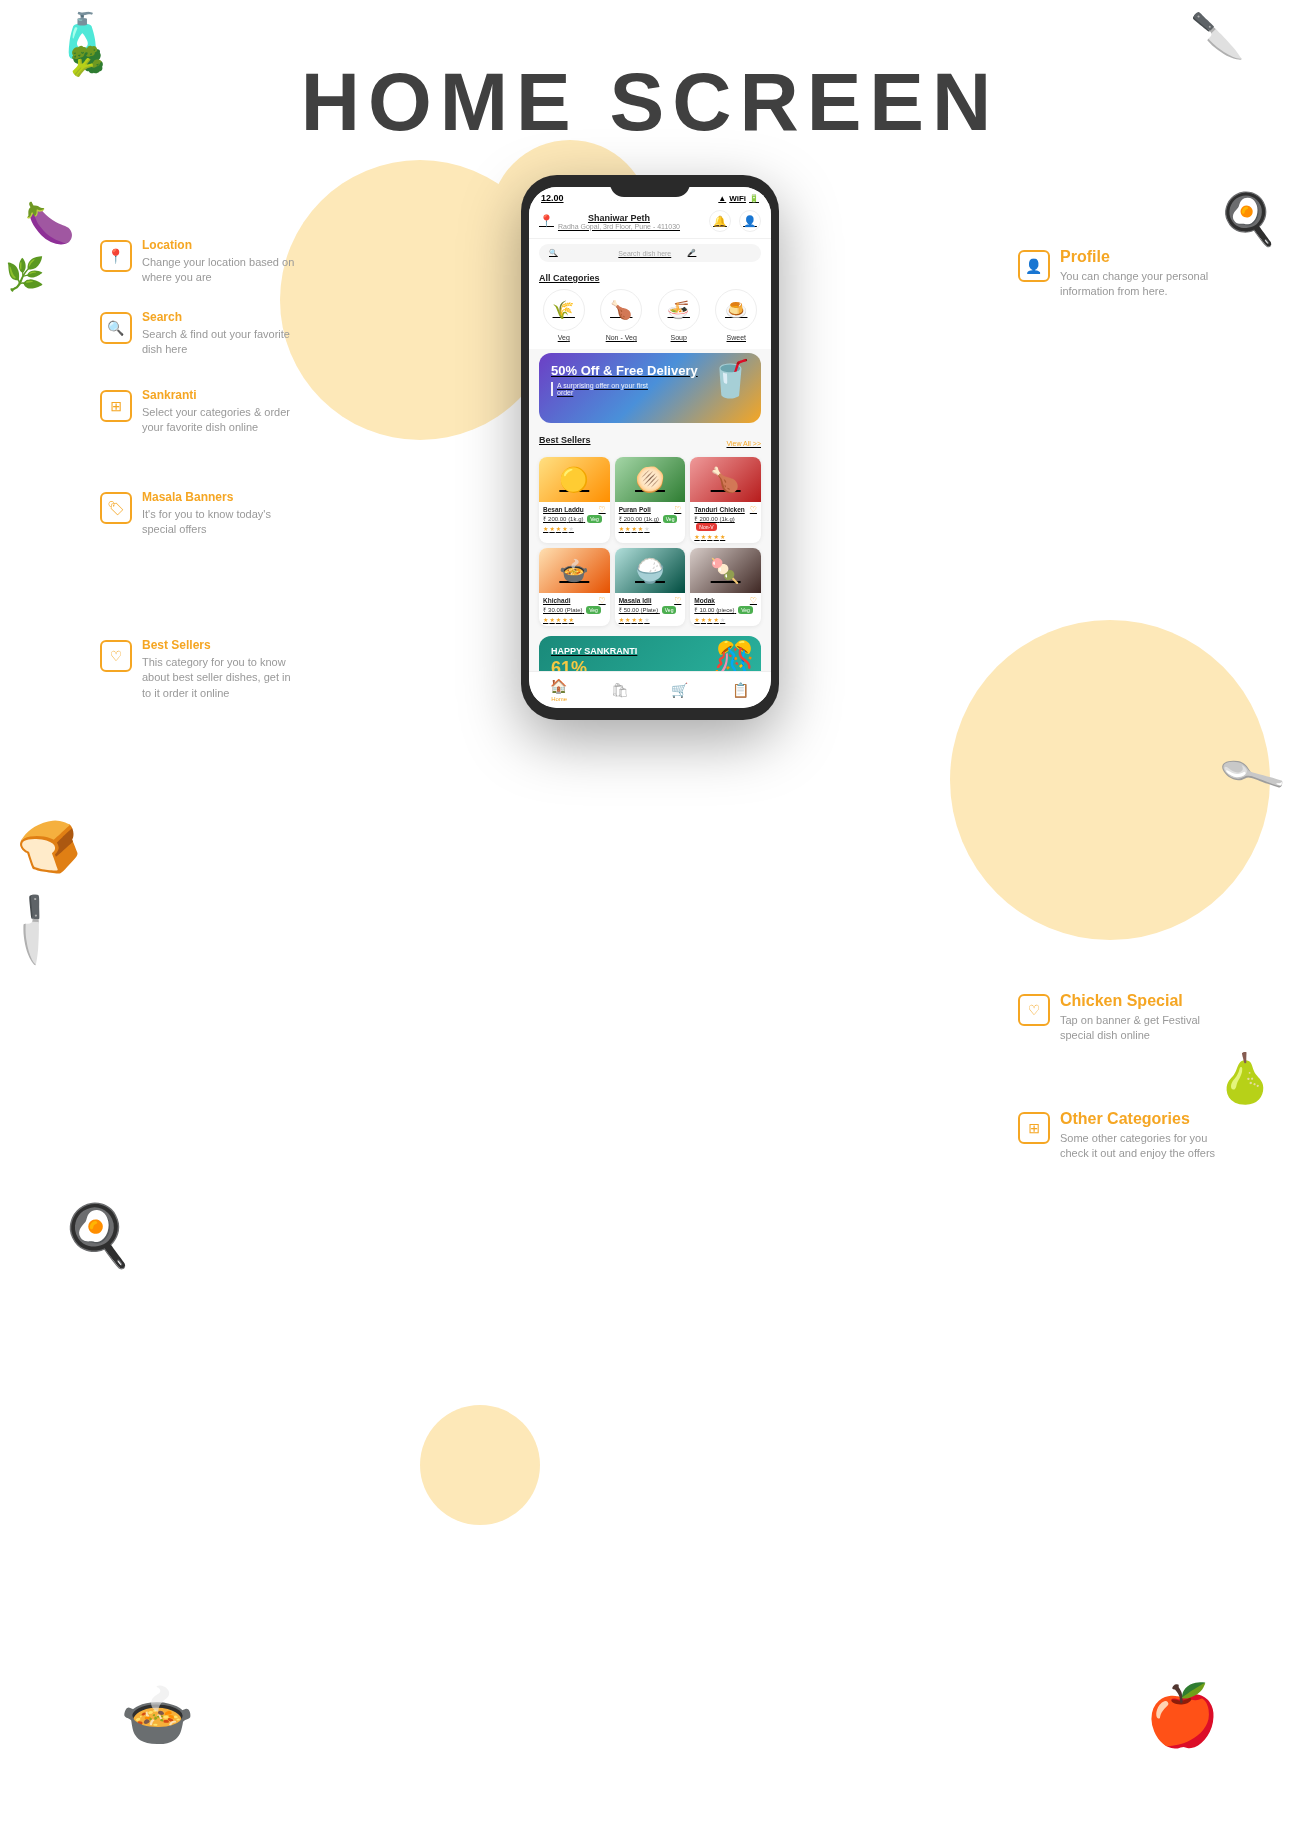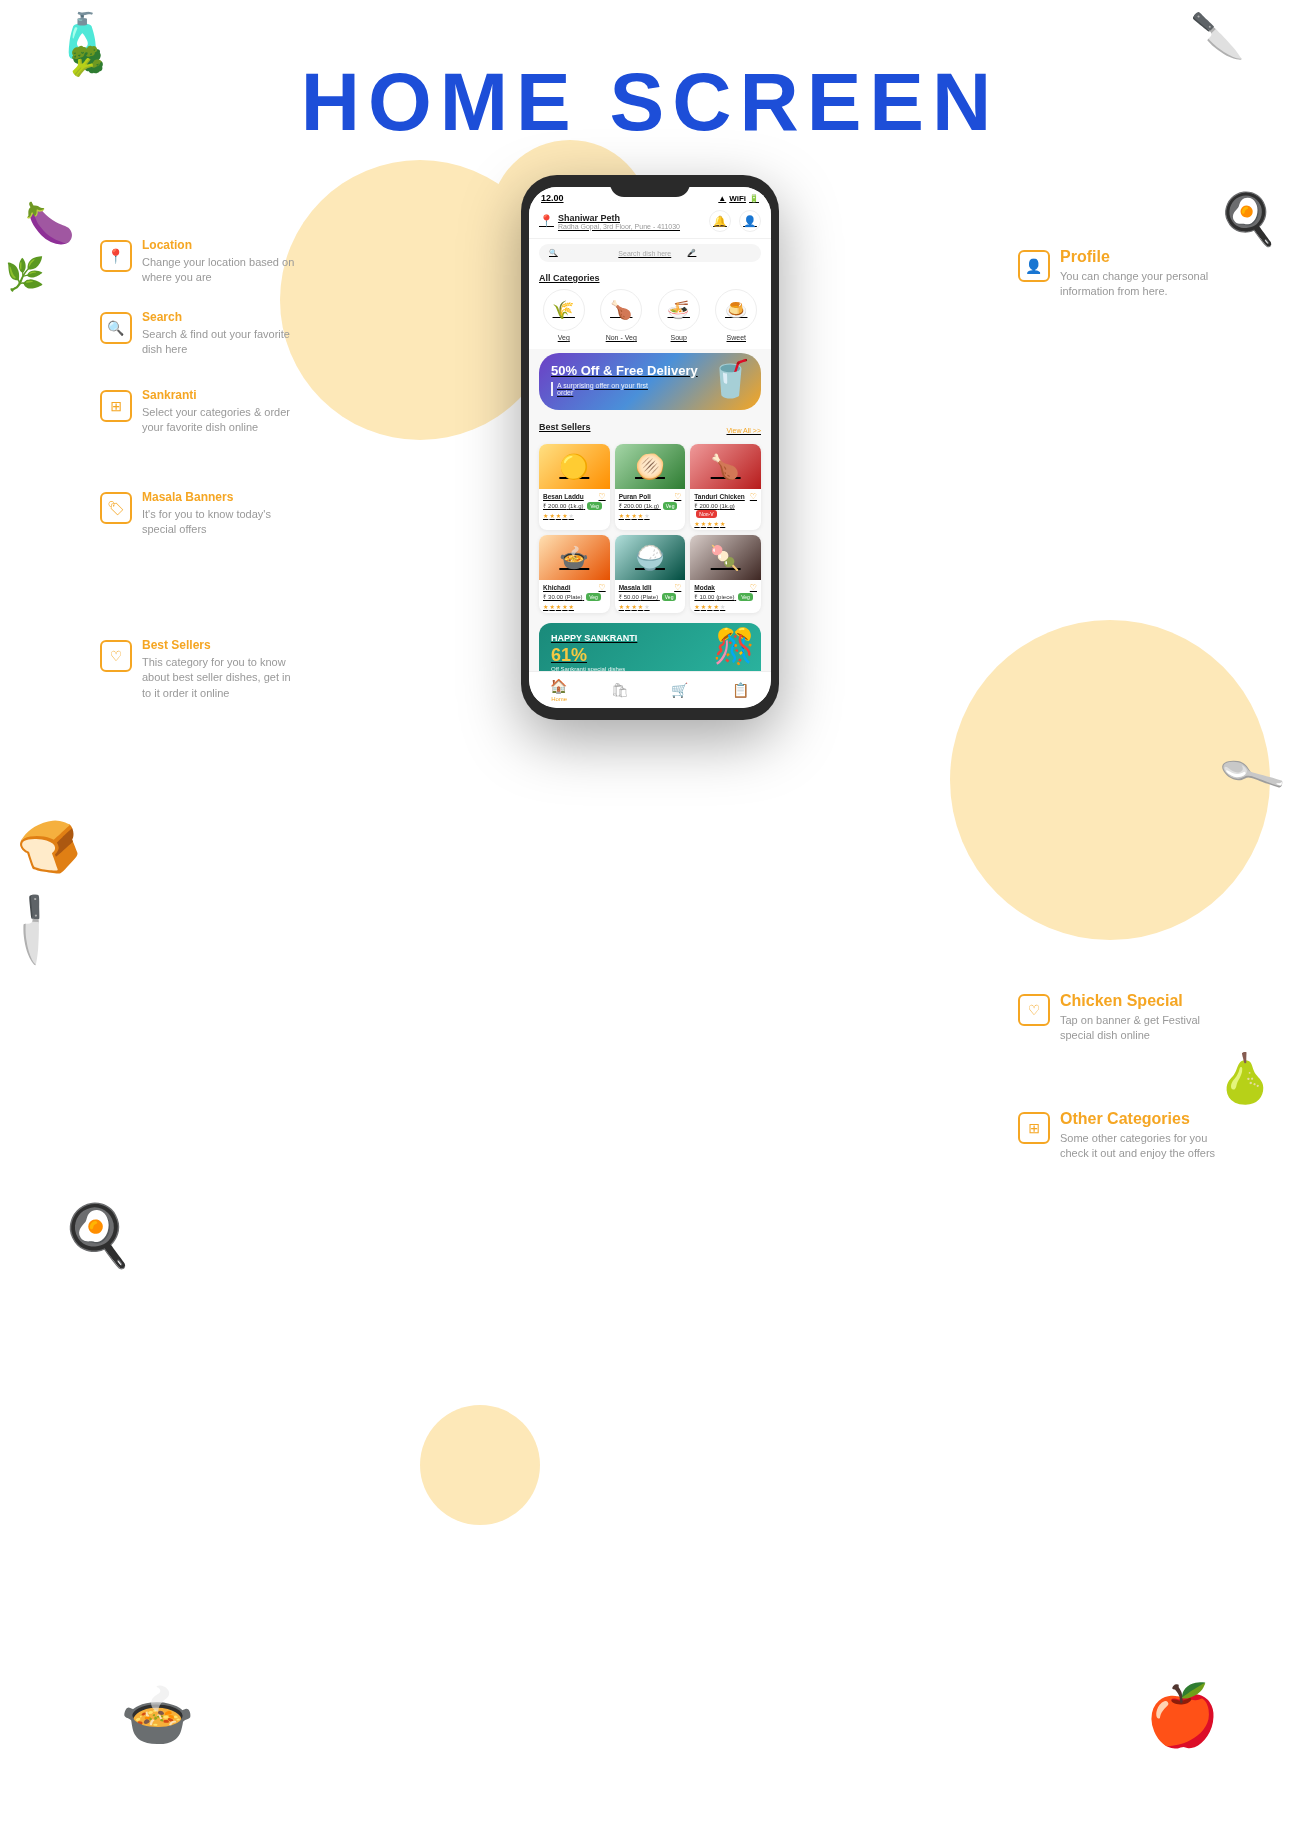--- a/index.html
+++ b/index.html
@@ -47,21 +47,21 @@
     }
 
     
     .page-title {
       position: absolute;
       top: 55px;
       left: 50%;
       transform: translateX(-50%);
       font-size: 82px;
       font-weight: 800;
-      color: #1d4ed8;
+      color: #404040;
       letter-spacing: 8px;
       z-index: 1;
       white-space: nowrap;
     }
 
     
     .annotation {
       position: absolute;
       z-index: 10;
       display: flex;
@@ -161,20 +161,21 @@
       color: #f5a623;
       font-size: 12px;
     }
     .location-text {
       font-size: 8px;
     }
     .location-text .loc-name {
       font-weight: 700;
       font-size: 9px;
       color: #222;
+      text-align: center;
     }
     .location-text .loc-addr {
       color: #999;
       font-size: 7px;
     }
     .header-icons {
       display: flex;
       gap: 8px;
       align-items: center;
     }
@@ -242,26 +243,26 @@
     .category-label {
       font-size: 7px;
       color: #333;
       text-align: center;
     }
 
     
     .offer-banner {
       margin: 4px 10px 6px;
       background: linear-gradient(135deg, #6c3fc5 0%, #4a90d9 50%, #f5a623 100%);
-      border-radius: 20px;
+      border-radius: 12px;
       padding: 10px 12px;
       color: #fff;
       position: relative;
       overflow: hidden;
-      height: 57px;
+      height: 70px;
     }
     .offer-title {
       font-size: 13px;
       font-weight: 800;
       line-height: 1.2;
     }
     .offer-sub {
       font-size: 7px;
       margin-top: 3px;
       opacity: 0.9;

